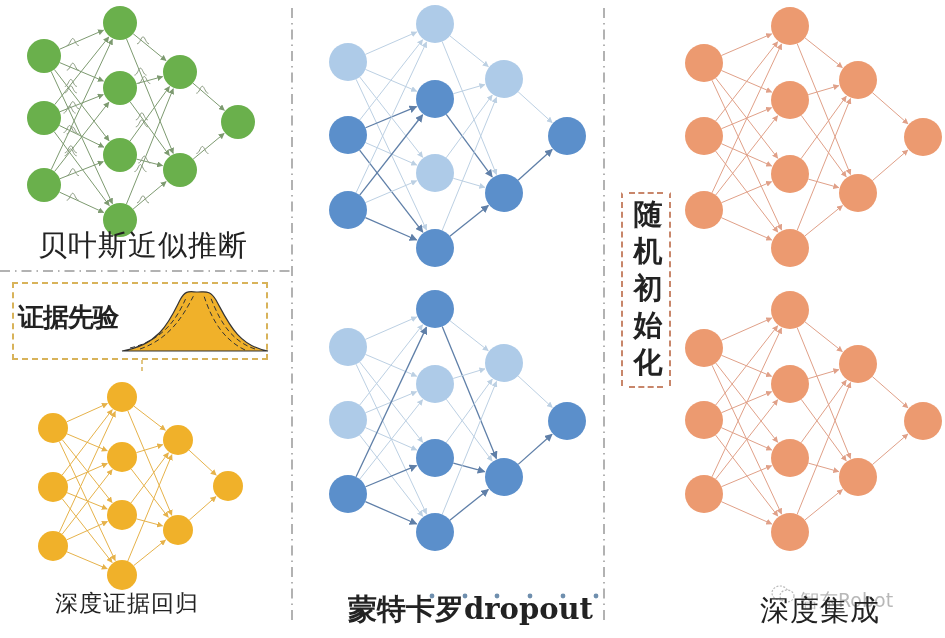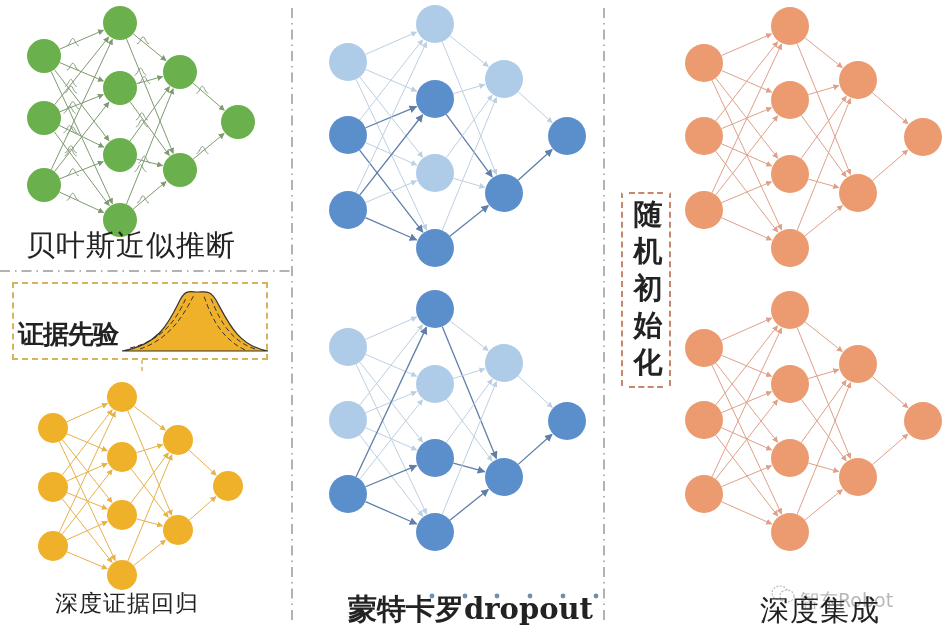--- a/index.html
+++ b/index.html
@@ -1,24 +1,24 @@
 <!DOCTYPE html>
 <html><head>
 <meta charset="utf-8">
 <style>
   html, body { margin:0; padding:0; background:#ffffff; }
   body { width:945px; height:638px; position:relative; overflow:hidden; font-family:"DejaVu Serif", serif; }
   #canvas { position:absolute; left:0; top:0; width:945px; height:638px; }
   .label { position:absolute; color:#222; font-family:"DejaVu Serif","Liberation Serif", serif; white-space:nowrap; }
-  .lbl-bayes { left:26px; top:226px; font-size:29px; letter-spacing:1px; }
+  .lbl-bayes { left:38px; top:226px; font-size:29px; letter-spacing:1px; }
   .lbl-evid { left:55px; top:588px; font-size:23px; letter-spacing:1px; }
   .lbl-mc { left:348px; top:590px; font-size:29px;font-weight:bold; }
   .lbl-ens { left:760px; top:591px; font-size:29px; letter-spacing:1px; }
   .prior-box { position:absolute; left:12px; top:282px; width:256px; height:78px; border:2px dashed #d8b35a; box-sizing:border-box; }
-  .prior-text { position:absolute; left:18px; top:300px; font-size:26px; font-weight:bold; color:#222; font-family:Liberation Serif, serif; letter-spacing:-1px;margin-top:17px; }
+  .prior-text { position:absolute; left:18px; top:300px; font-size:26px; font-weight:bold; color:#222; font-family:Liberation Serif, serif; letter-spacing:-1px; }
   .init-box { position:absolute; left:621px; top:192px; width:50px; height:194px; border-left:2px dashed #c8866a; border-right:2px dashed #c8866a; border-top:2px solid transparent; box-sizing:border-box; }
   .init-box::before, .init-box::after { content:""; position:absolute; left:6px; right:6px; height:0; border-top:2px dashed #c8866a; }
   .init-box::before { top:-2px; }
   .init-box::after { bottom:-2px; }
   .init-text { position:absolute; left:628px; top:196px; width:40px; font-size:29px; line-height:37px; font-weight:bold; color:#222; font-family:"DejaVu Sans","Liberation Sans", sans-serif; text-align:center; }
   .watermark { position:absolute; left:800px; top:588px; font-size:19px; color:#b8b8b8; font-family:"DejaVu Sans","Liberation Sans", sans-serif; }
   .wm-icon { position:absolute; left:770px; top:584px; width:26px; height:20px; }
 </style>
 </head>
 <body>

